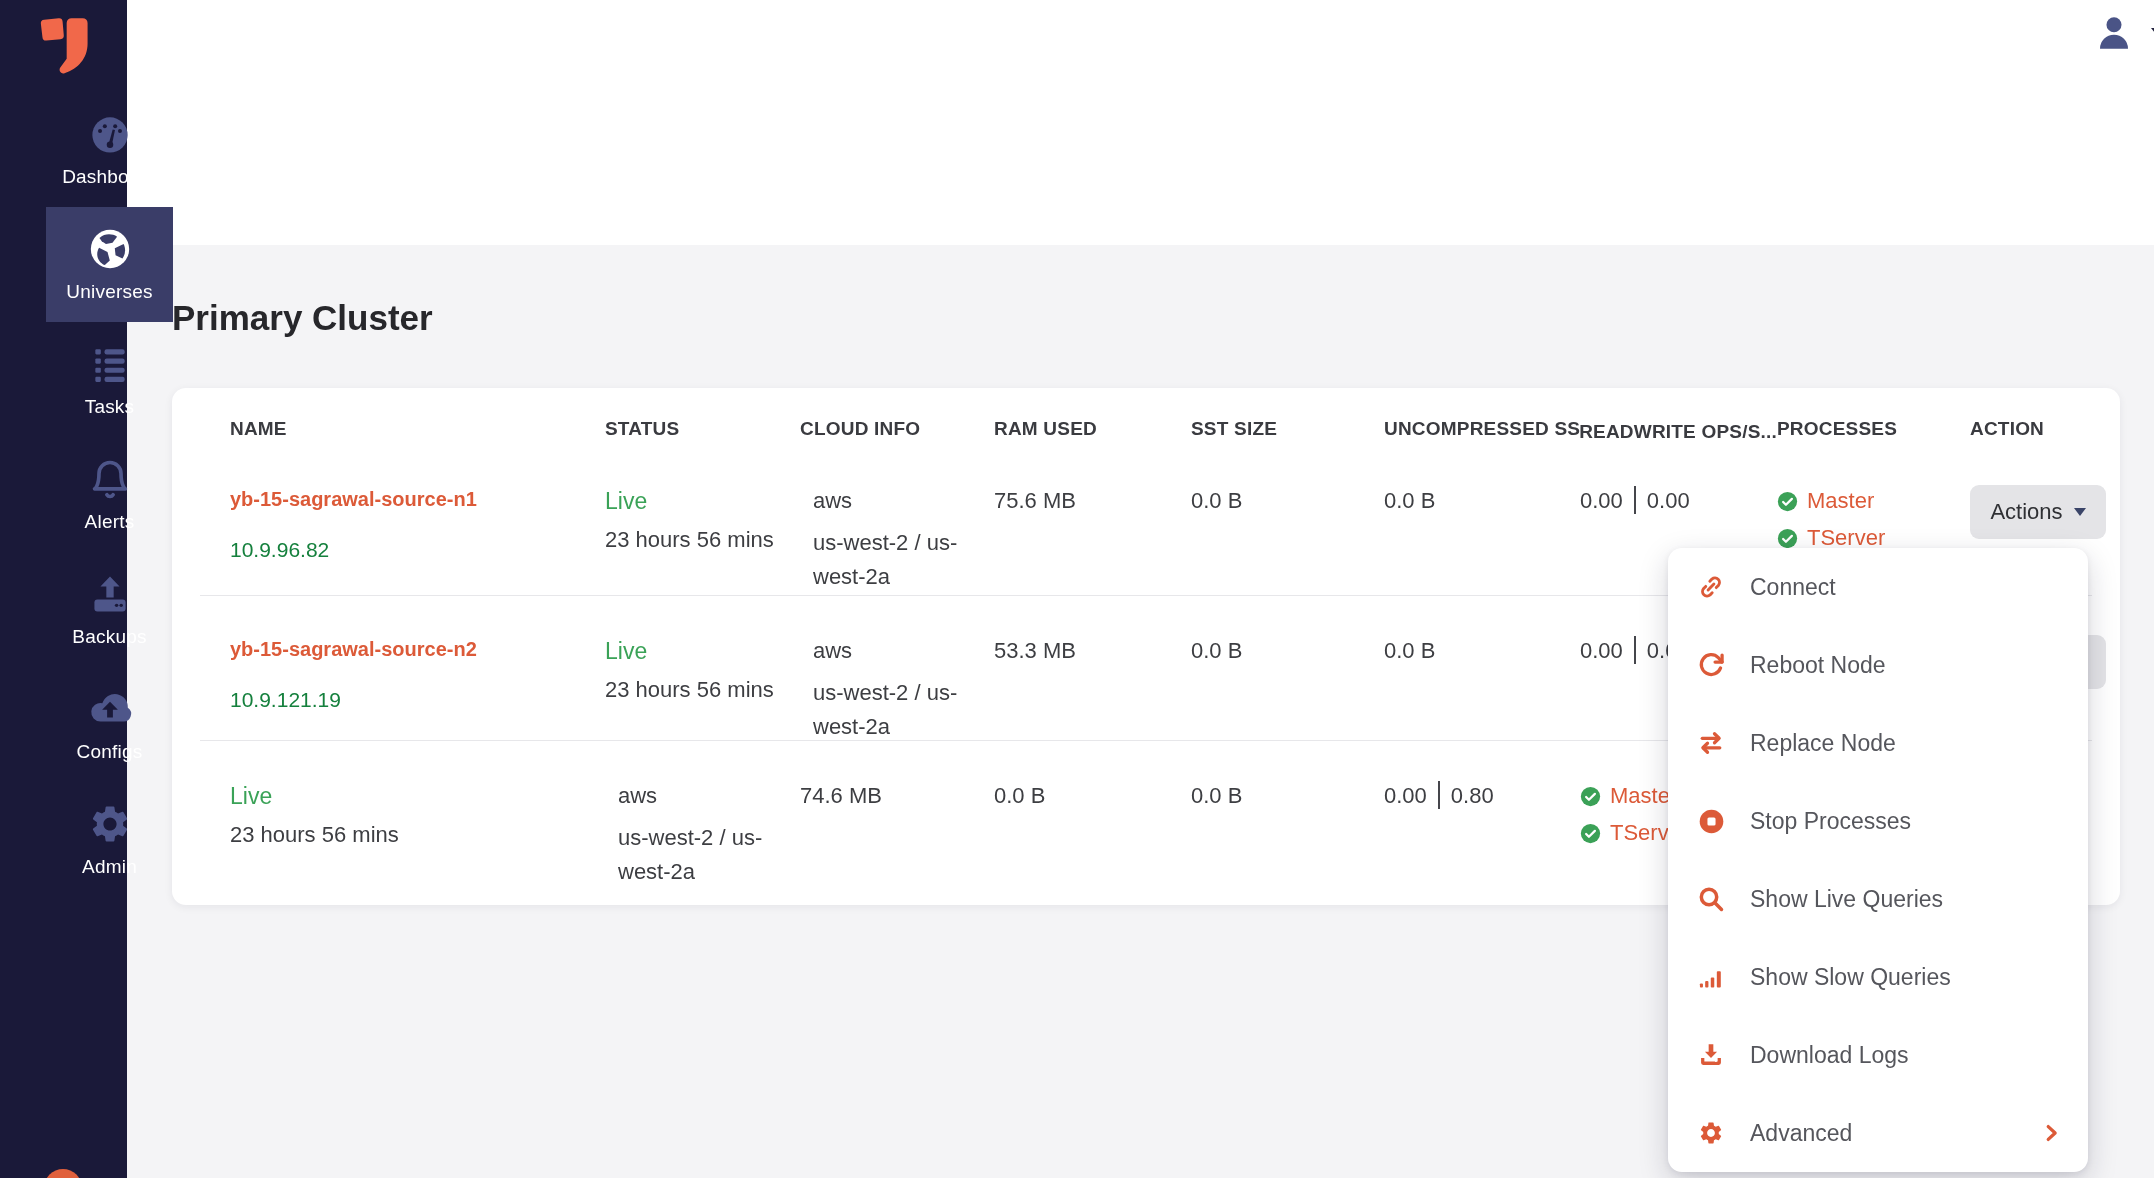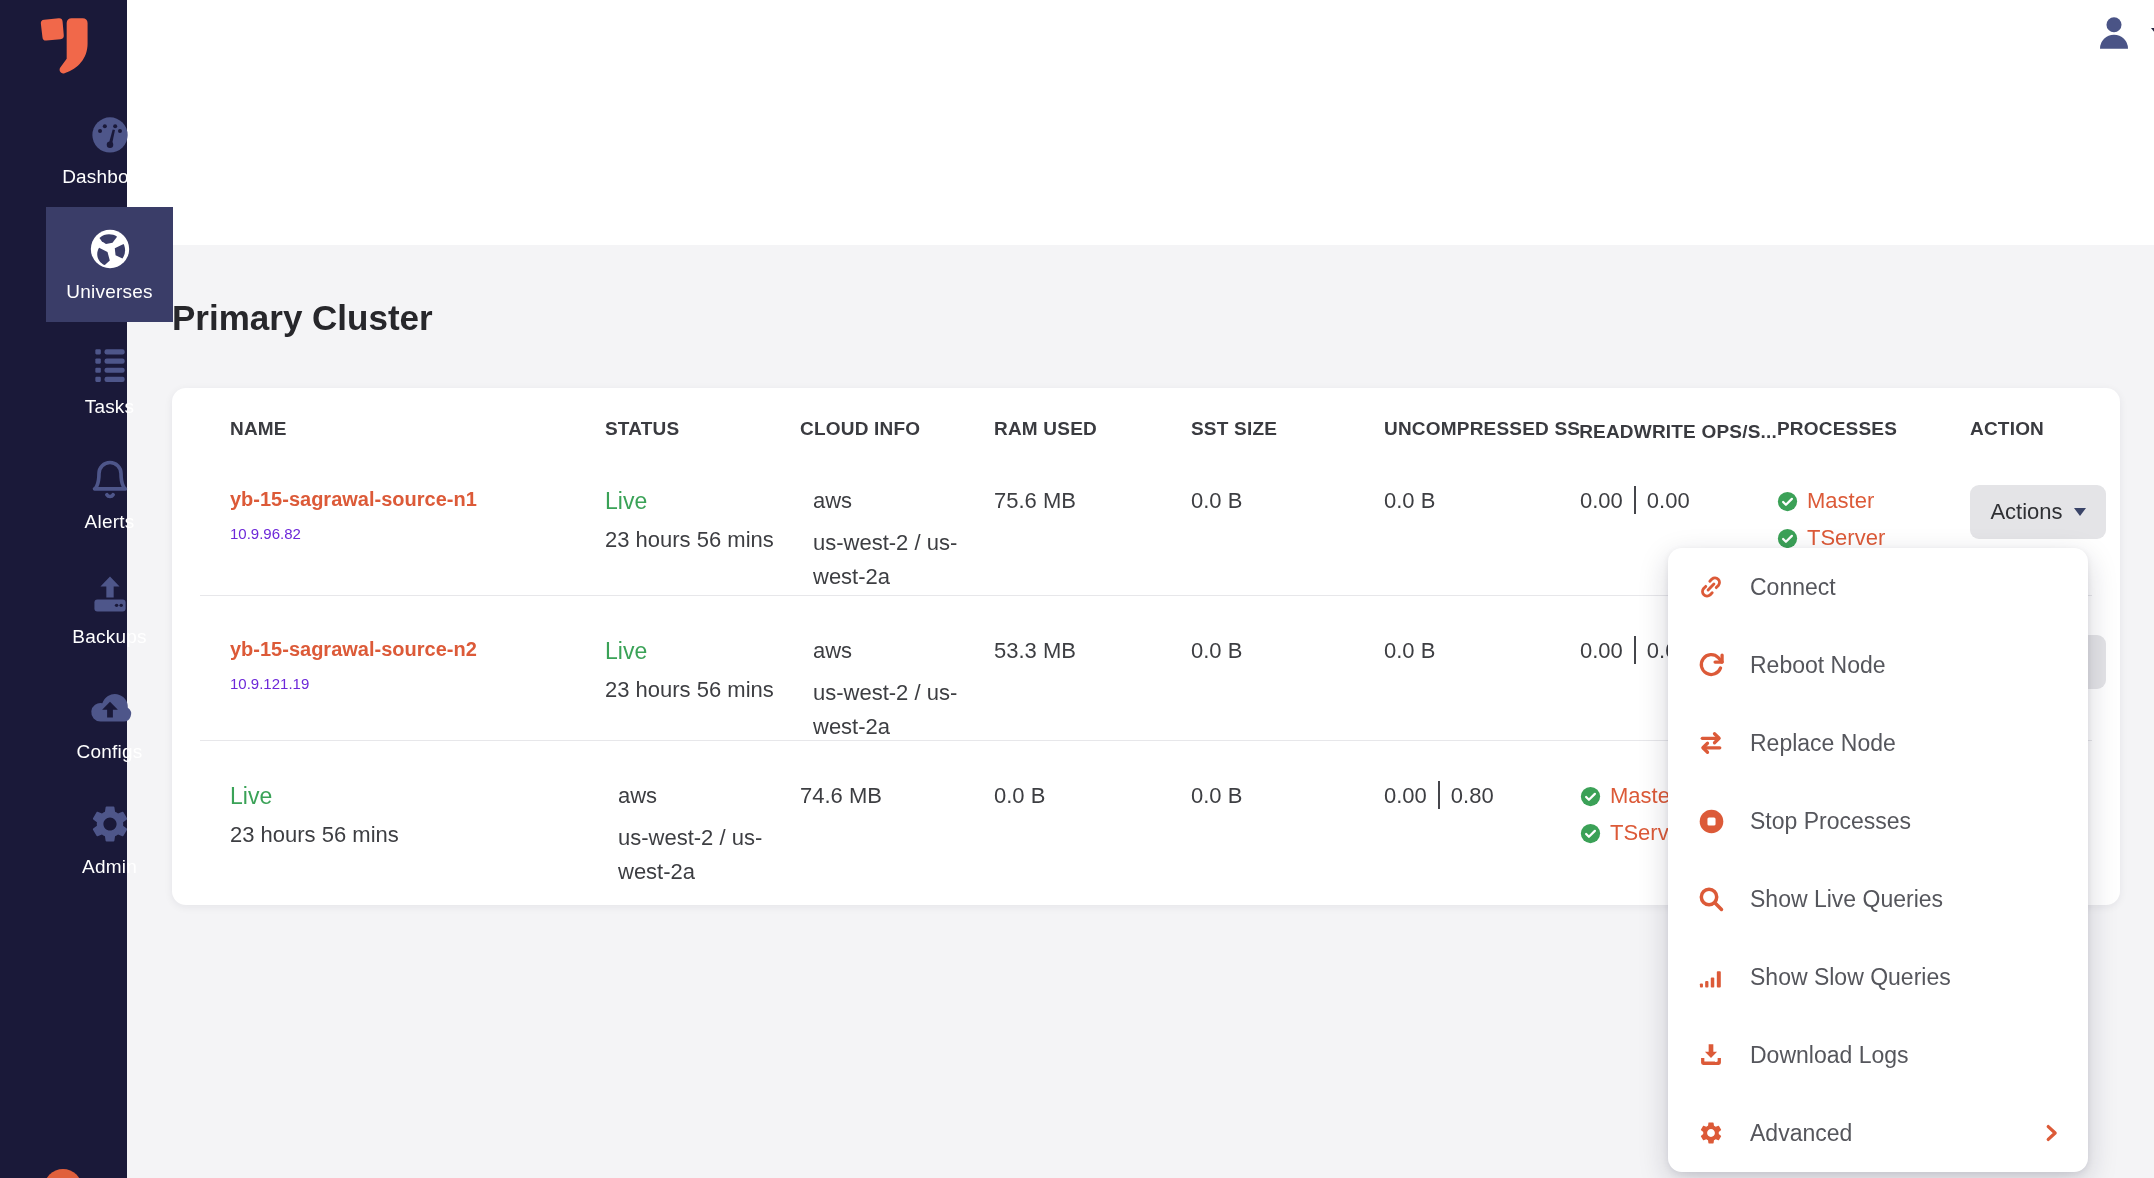--- a/index.html
+++ b/index.html
@@ -77,21 +77,21 @@
   .th-rw { display:flex; align-items:center; gap:0;justify-content:flex-end; }
   .rw-divider { width:2px; height:24px; background:#45464b; }
 
   .tbody-row { position:relative; padding-top:43px; }
   .tbody-row + .tbody-row::before {
     content:""; position:absolute; left:28px; right:28px; top:0; height:1px; background:#e7e7ea;
   }
   .row-1 { height:150px; } .row-2 { height:145px; } .row-3 { height:165px; }
 
   .node-name { color:#dc5a38; font-size:20px; font-weight:600; cursor:pointer; }
-  .node-ip { color:#6d28d9; font-size:15px; margin-top:14px; }
+  .node-ip { color:#15803d; font-size:21px; margin-top:27px; }
   .cell-status .live { color:#3aa257; font-size:23px; font-weight:500; }
   .cell-status .uptime { color:#3d3e42; font-size:22px; margin-top:12px; }
   .cell-cloud { font-size:22px; color:#3d3e42;margin-left:13px; }
   .cell-cloud .region { margin-top:12px; max-width:152px; line-height:34px; }
   .cell-num { font-size:22px; color:#3d3e42; }
   .cell-rw { display:flex; align-items:flex-start; gap:11px; font-size:22px; color:#3d3e42; }
   .cell-rw .rw-divider { height:28px; margin-top:-2px; }
 
   .proc-line { display:flex; align-items:center; gap:9px; }
   .proc-line + .proc-line { margin-top:11px; }

